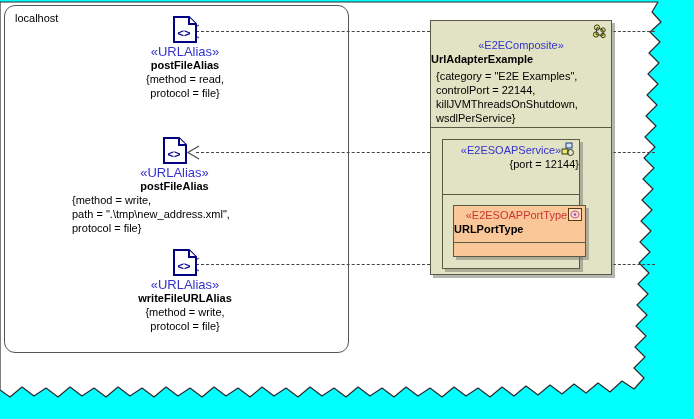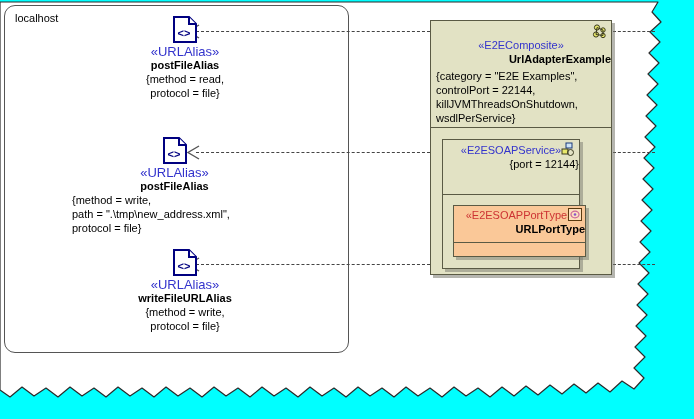--- a/index.html
+++ b/index.html
@@ -60,21 +60,21 @@
   }
   #composite-header{
     position:absolute;left:0;top:0;right:0;height:107px;
     border-bottom:1px solid #5a5a44;
     box-sizing:border-box;
   }
   .stereo{
     font-size:11px;color:#3333cc;text-align:center;line-height:14px;
   }
   .cname{
-    font-size:11px;color:#000;font-weight:bold;text-align:right;line-height:15px;
+    font-size:11px;color:#000;font-weight:bold;text-align:left;line-height:15px;
   }
   .props-block{
     font-size:11px;color:#000;line-height:14px;padding:2px 0 0 5px;
   }
   .props-block div{white-space:nowrap;}
   
   #service-box{
     position:absolute;left:11px;top:118px;width:138px;height:130px;
     background:#e2e2c4;
     border:1px solid #5a5a44;

